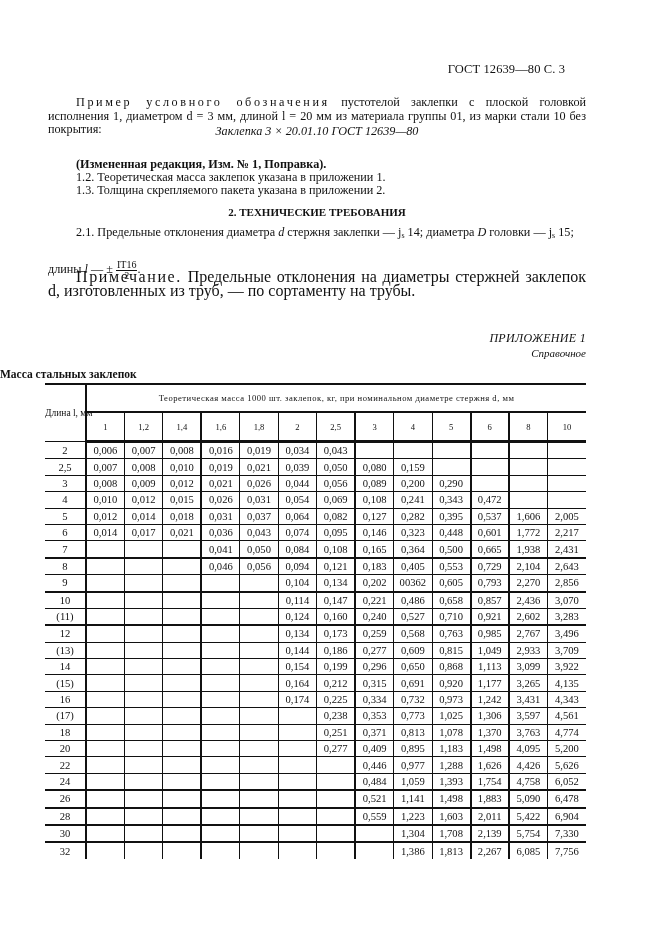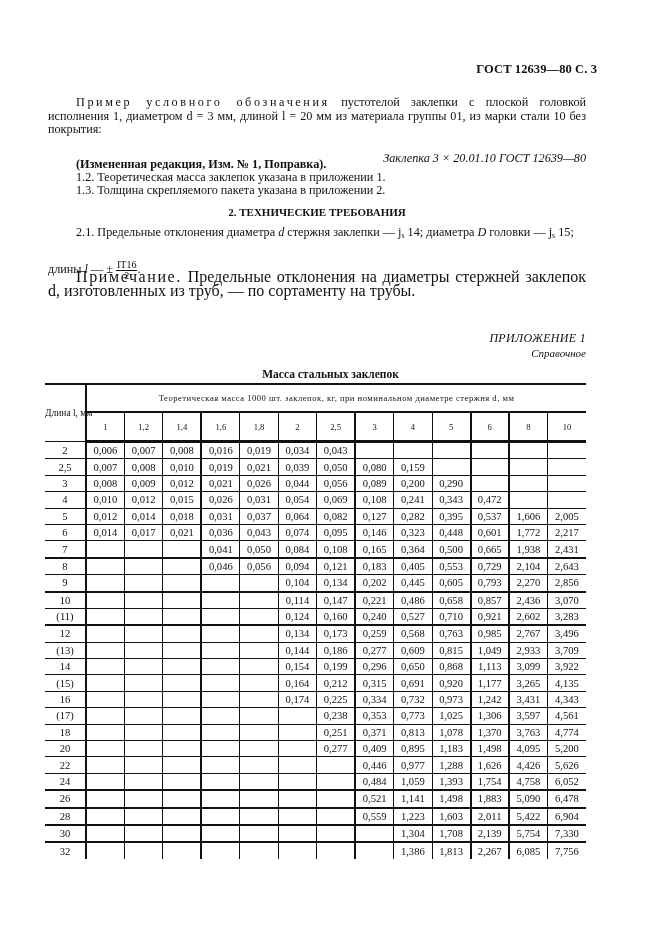--- a/index.html
+++ b/index.html
@@ -1,22 +1,22 @@
 <!DOCTYPE html>
 <html><head>
 <meta charset="utf-8">
 <style>
   html, body { margin: 0; padding: 0; background: #ffffff; }
   body {
     width: 661px; height: 936px; position: relative; overflow: hidden;
     font-family: "Liberation Serif", "DejaVu Serif", serif; color: #111;
   }
   .page-header {
-    position: absolute; top: 62px; right: 64px;
-    font-weight: bold; font-size: 12.5px; letter-spacing: 0.1px; margin-left: 44px;
+    position: absolute; top: 62px; right: 96px;
+    font-weight: normal; font-size: 12.5px; letter-spacing: 0.1px; margin-left: 44px;
   }
   .p {
     position: absolute; left: 48px; width: 538px;
     font-size: 12.2px; line-height: 13.5px; text-align: justify;
   }
   .indent { text-indent: 28px; }
   .spaced { letter-spacing: 2.6px; }
   .spaced-sm { letter-spacing: 1.6px; }
   .center { text-align: center; }
   .it { font-style: italic; }
@@ -24,21 +24,21 @@
   .sub { font-size: 8px; vertical-align: -2px; }
   .frac { display: inline-block; vertical-align: middle; text-align: center; font-size: 10px; line-height: 10px; }
   .frac .num { display: block; border-bottom: 1px solid #111; padding: 0 1px; }
   .frac .den { display: block; }
   .note { font-size: 16px; line-height: 13.5px; }
 
   .appendix { position: absolute; right: 75px; top: 331px; text-align: right; font-style: italic; }
   .appendix .a1 { font-size: 12px; letter-spacing: 0.3px; }
   .appendix .a2 { font-size: 11px; margin-top: 1px; }
 
-  .table-title { position: absolute; left: 0; width: 661px; top: 368px; text-align: center; font-weight: bold; font-size: 11.5px; }
+  .table-title { position: absolute; left: 0; width: 661px; top: 368px; font-weight: bold; font-size: 11.5px; }
 
   table.mass {
     position: absolute; left: 45px; top: 383px;
     border-collapse: collapse; table-layout: fixed; width: 541px;
     font-size: 10.6px;
   }
   table.mass td, table.mass th {
     border-left: 1px solid #111; border-right: 1px solid #111;
     border-top: 1px solid #111; border-bottom: 1px solid #111;
     text-align: center; padding: 0; font-weight: normal; height: 15.4px;
@@ -62,21 +62,21 @@
 </style>
 </head>
 <body>
 
 <div class="page-header">ГОСТ 12639—80 С. 3</div>
 
 <div class="p indent" style="top:96px;">
   <span class="spaced">Пример условного обозначения</span><span> пустотелой заклепки с плоской головкой исполнения 1, диаметром d = 3 мм, длиной l = 20 мм из материала группы 01, из марки стали 10 без покрытия:</span>
 </div>
 
-<div class="p center it" style="top:152px;text-align:right;">Заклепка 3 × 20.01.10 ГОСТ 12639—80</div>
+<div class="p center it" style="top:125px;">Заклепка 3 × 20.01.10 ГОСТ 12639—80</div>
 
 <div class="p indent b" style="top:158px;">(Измененная редакция, Изм. № 1, Поправка).</div>
 <div class="p indent" style="top:171px;">1.2. Теоретическая масса заклепок указана в приложении 1.</div>
 <div class="p indent" style="top:184px;">1.3. Толщина скрепляемого пакета указана в приложении 2.</div>
 
 <div class="p center b" style="top:206px; font-size:11px;">2. ТЕХНИЧЕСКИЕ ТРЕБОВАНИЯ</div>
 
 <div class="p indent" style="top:226px;">
   <span>2.1. Предельные отклонения диаметра </span><span class="it">d</span><span> стержня заклепки — j</span><span class="sub">s</span><span> 14; диаметра </span><span class="it">D</span><span> головки — j</span><span class="sub">s</span><span> 15;</span>
 </div>
@@ -253,21 +253,21 @@
       <tr class="thick">
         <td class="lenv">9</td>
         <td class="c0"></td>
         <td class="c1"></td>
         <td class="c2"></td>
         <td class="c3"></td>
         <td class="c4"></td>
         <td class="c5">0,104</td>
         <td class="c6">0,134</td>
         <td class="c7">0,202</td>
-        <td class="c8">0,445</td>
+        <td class="c8">00362</td>
         <td class="c9">0,605</td>
         <td class="c10">0,793</td>
         <td class="c11">2,270</td>
         <td class="c12">2,856</td>
       </tr>
       <tr>
         <td class="lenv">10</td>
         <td class="c0"></td>
         <td class="c1"></td>
         <td class="c2"></td>

